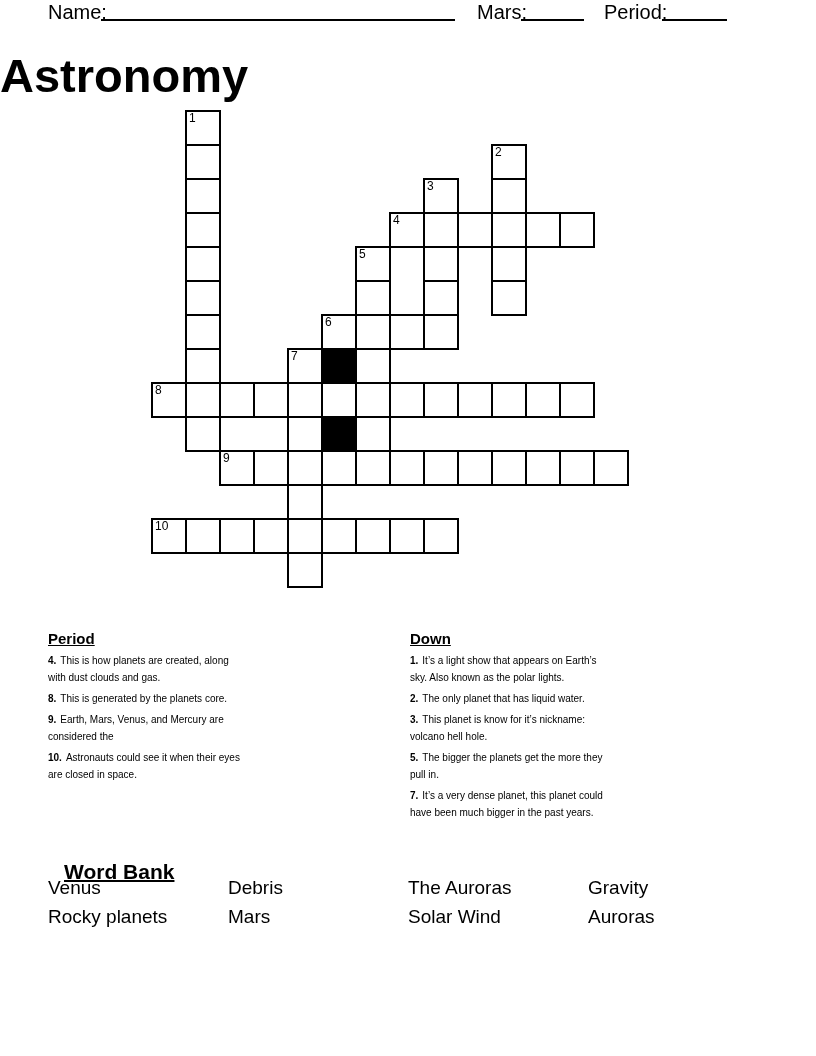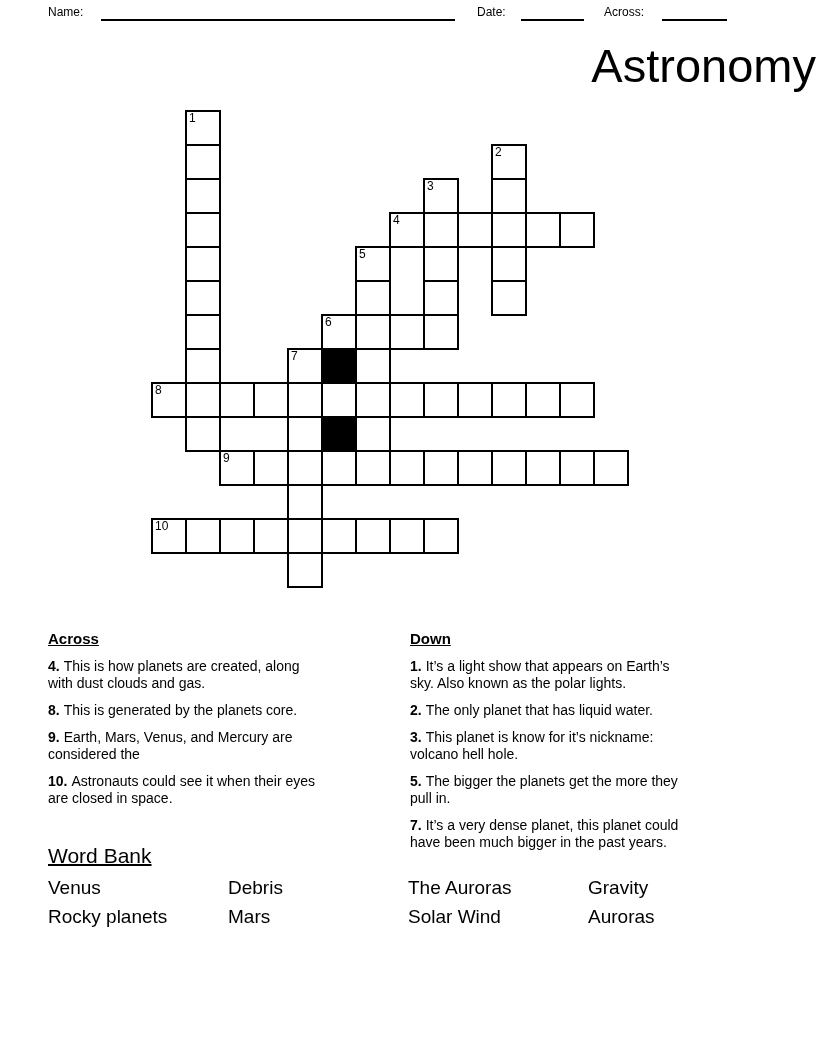--- a/index.html
+++ b/index.html
@@ -1,65 +1,65 @@
 <!DOCTYPE html>
 <html><head>
 <meta charset="utf-8">
 <style>
   html,body{margin:0;padding:0;background:#fff;}
   .page{
     position:relative;width:816px;height:1056px;background:#fff;color:#000;
     font-family:"Liberation Sans","DejaVu Sans",sans-serif;overflow:hidden;
   }
   
-  .hdr-label{position:absolute;top:3px;font-size:12px;line-height:18px;text-align:center;}
+  .hdr-label{position:absolute;top:3px;font-size:20px;line-height:18px;text-align:center;}
   .hdr-blank{position:absolute;top:19px;border-bottom:2px solid #000;height:0;}
   .blank-name{left:101px;width:354px;}
   .blank-date{left:521px;width:63px;}
   .blank-period{left:662px;width:65px;}
   .lbl-name{left:48px;}
   .lbl-date{left:477px;}
   .lbl-period{left:604px;}
   
-  .title{position:absolute;left:0;right:0;top:40px;text-align:right;
-    font-size:47px;line-height:52px;font-weight:400;}
+  .title{position:absolute;left:0;right:0;top:50px;text-align:left;
+    font-size:47px;line-height:52px;font-weight:700;}
   
   .grid{position:absolute;width:478px;height:478px;}
   .cell{position:absolute;width:36px;height:36px;border:2px solid #000;
     box-sizing:border-box;background:#fff;}
   .cell.black{background:#000;}
   .cell .num{position:absolute;top:0;left:2px;font-size:12px;line-height:13px;color:#000;}
   
   .clue-col{position:absolute;top:630px;}
   .clue-col.across{left:48px;width:358px;}
   .clue-col.down{left:410px;width:372px;}
   .clue-heading{margin:0 0 4px 0;font-size:15px;line-height:18px;font-weight:bold;
     text-decoration:underline;}
-  p.clue{margin:10px 0 3px 0;font-size:14px;line-height:17px;}
+  p.clue{margin:4px 0 3px 0;font-size:10px;line-height:17px;}
   p.clue .cnum{font-weight:bold;margin-right:4px;}
   p.clue .ctext{white-space:pre-line;}
   
-  .wordbank-heading{position:absolute;left:48px;top:844px;margin:0;
-    font-size:21px;line-height:24px;font-weight:normal;
+  .wordbank-heading{position:absolute;left:48px;top:844px;margin:16px;
+    font-size:21px;line-height:24px;font-weight:bold;
     text-decoration:underline;text-decoration-thickness:2px;}
   .wordbank-words{position:absolute;left:48px;top:874px;display:grid;
     grid-template-columns:repeat(4,180px);font-size:19px;line-height:28.5px;}
 </style>
 </head>
 <body>
 
 <div class="page">
 
   <span class="hdr-label lbl-name">Name:</span>
   <div class="hdr-blank blank-name"></div>
 
-  <span class="hdr-label lbl-date">Date:</span>
+  <span class="hdr-label lbl-date">Mars:</span>
   <div class="hdr-blank blank-date"></div>
 
-  <span class="hdr-label lbl-period">Across:</span>
+  <span class="hdr-label lbl-period">Period:</span>
   <div class="hdr-blank blank-period"></div>
 
   <div class="title">Astronomy</div>
 
   <div class="grid" id="crossword-grid" style="left: 152px; top: 111px;">
       <div class="cell" style="left: 33px; top: -1px;">
         <span class="num">1</span>
       </div>
       <div class="cell" style="left: 33px; top: 33px;"></div>
       <div class="cell" style="left: 339px; top: 33px;">
@@ -144,21 +144,21 @@
       <div class="cell" style="left: 101px; top: 407px;"></div>
       <div class="cell" style="left: 135px; top: 407px;"></div>
       <div class="cell" style="left: 169px; top: 407px;"></div>
       <div class="cell" style="left: 203px; top: 407px;"></div>
       <div class="cell" style="left: 237px; top: 407px;"></div>
       <div class="cell" style="left: 271px; top: 407px;"></div>
       <div class="cell" style="left: 135px; top: 441px;"></div>
     </div>
 
   <div class="clue-col across">
-    <p class="clue-heading">Across</p>
+    <p class="clue-heading">Period</p>
     <div id="across-list">
         <p class="clue"><span class="cnum">4.</span><span class="ctext">This is how planets are created, along
 with dust clouds and gas.</span></p>
         <p class="clue"><span class="cnum">8.</span><span class="ctext">This is generated by the planets core.</span></p>
         <p class="clue"><span class="cnum">9.</span><span class="ctext">Earth, Mars, Venus, and Mercury are
 considered the</span></p>
         <p class="clue"><span class="cnum">10.</span><span class="ctext">Astronauts could see it when their eyes
 are closed in space.</span></p>
       </div>
   </div>

